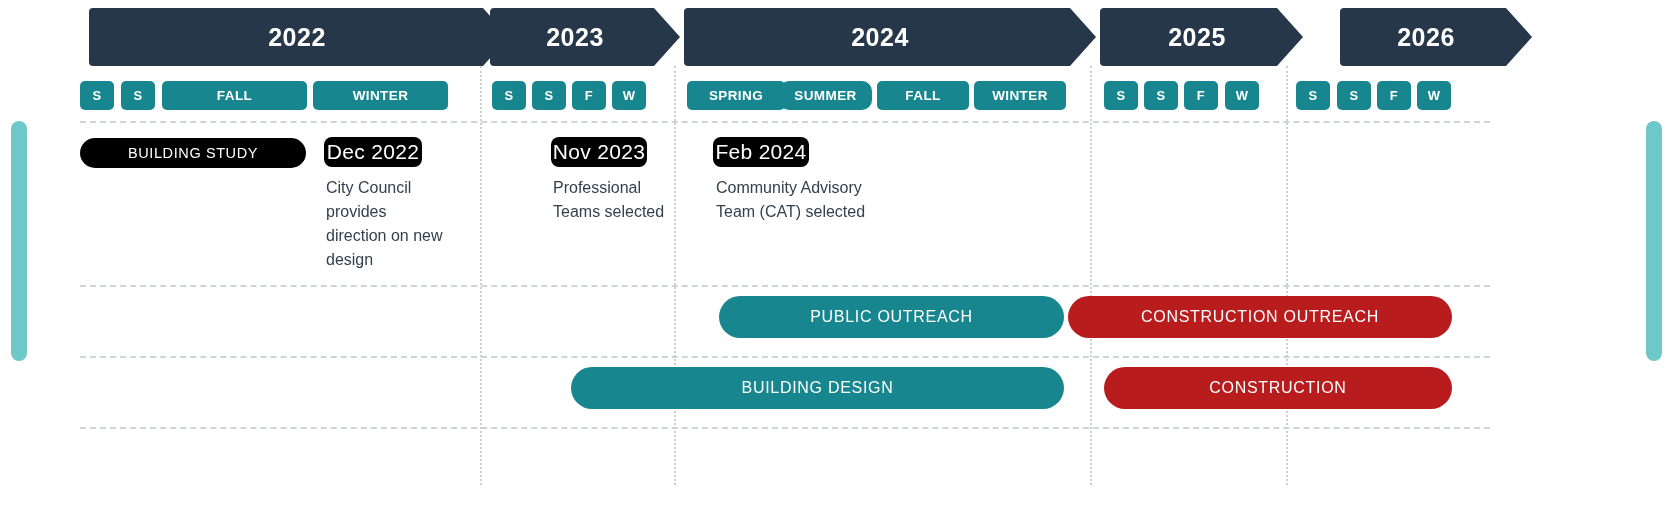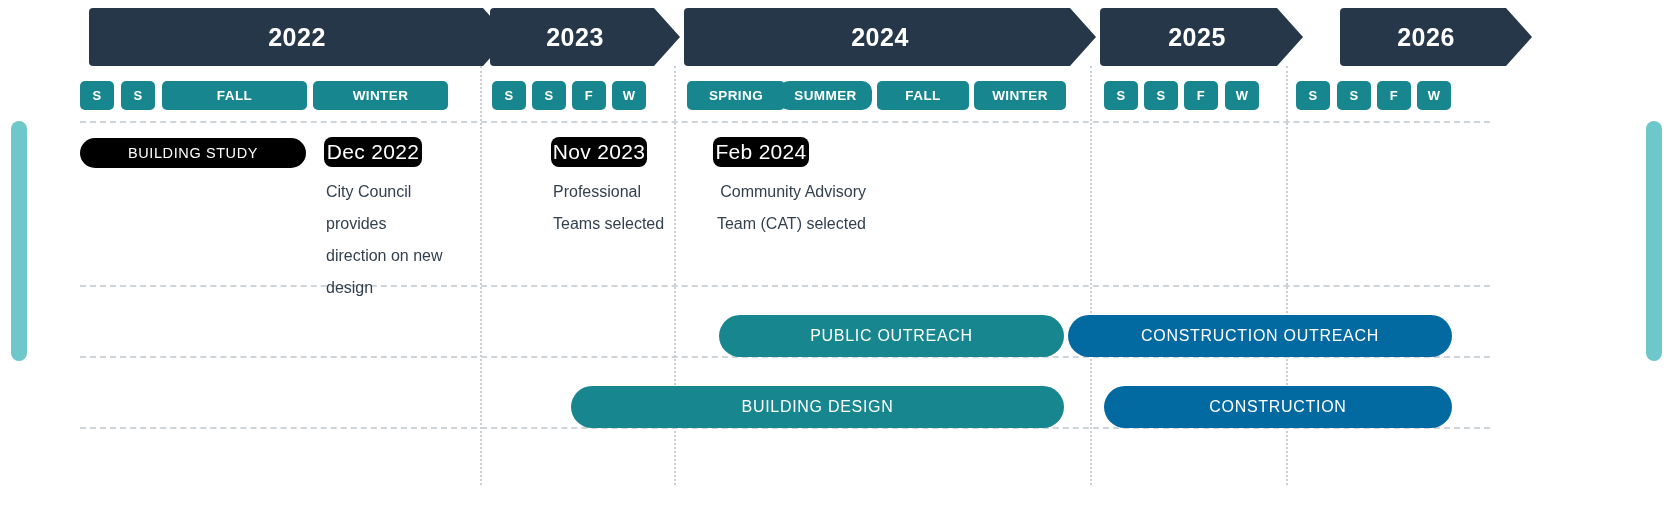--- a/index.html
+++ b/index.html
@@ -43,31 +43,31 @@
   .mpill{
     position:absolute;background:#000000;color:#ffffff;
     display:flex;align-items:center;justify-content:center;
     border-radius:16px;font-size:15px;letter-spacing:.3px;height:30px;
   }
   .mpill.study{border-radius:16px;font-size:14.5px;letter-spacing:.6px;}
   .mpill.date{border-radius:8px;font-size:21px;}
 
   
   .mtext{
-    position:absolute;color:#33414f;font-size:16px;line-height:32px;
+    position:absolute;color:#33414f;font-size:16px;line-height:24px;
   }
 
   
   .phase{
     position:absolute;height:42px;border-radius:21px;
     display:flex;align-items:center;justify-content:center;
-    color:#ffffff;font-size:16px;letter-spacing:.7px;margin-top:19px;
+    color:#ffffff;font-size:16px;letter-spacing:.7px;
   }
   .teal{background:#17868e;}
-  .orange{background:#0369a1;}
+  .orange{background:#b91c1c;}
 </style>
 </head>
 <body>
 
 <div id="board">
 
   <div id="hlines">
       <div class="hline" style="left: 80px; top: 121px; width: 1410px;"></div>
       <div class="hline" style="left: 80px; top: 285px; width: 1410px;"></div>
       <div class="hline" style="left: 80px; top: 356px; width: 1410px;"></div>
@@ -122,21 +122,21 @@
       <div class="season mini" style="left: 1417px; width: 34px;">W</div>
     </div>
 
   <div id="milestones">
       <div class="mpill study" style="left: 80px; top: 138px; width: 226px; height: 30px;">BUILDING STUDY</div>
       <div class="mpill date" style="left: 324px; top: 137px; width: 98px;">Dec 2022</div>
       <div class="mtext" style="left: 326px; top: 176px; width: 122px;">City Council provides direction on new design</div>
       <div class="mpill date" style="left: 551px; top: 137px; width: 96px;">Nov 2023</div>
       <div class="mtext" style="left: 553px; top: 176px; width: 118px;">Professional Teams selected</div>
       <div class="mpill date" style="left: 713px; top: 137px; width: 96px;">Feb 2024</div>
-      <div class="mtext" style="left: 716px; top: 176px; width: 150px; text-align: right;">Community Advisory Team (CAT) selected</div>
+      <div class="mtext" style="left: 716px; top: 176px; width: 150px;">Community Advisory Team (CAT) selected</div>
     </div>
 
   <div id="phases">
       <div class="phase teal" style="left: 719px; top: 296px; width: 345px;">PUBLIC OUTREACH</div>
       <div class="phase orange" style="left: 1068px; top: 296px; width: 384px;">CONSTRUCTION OUTREACH</div>
       <div class="phase teal" style="left: 571px; top: 367px; width: 493px;">BUILDING DESIGN</div>
       <div class="phase orange" style="left: 1104px; top: 367px; width: 348px;">CONSTRUCTION</div>
     </div>
 
   <div class="rail" id="rail-left"></div>

